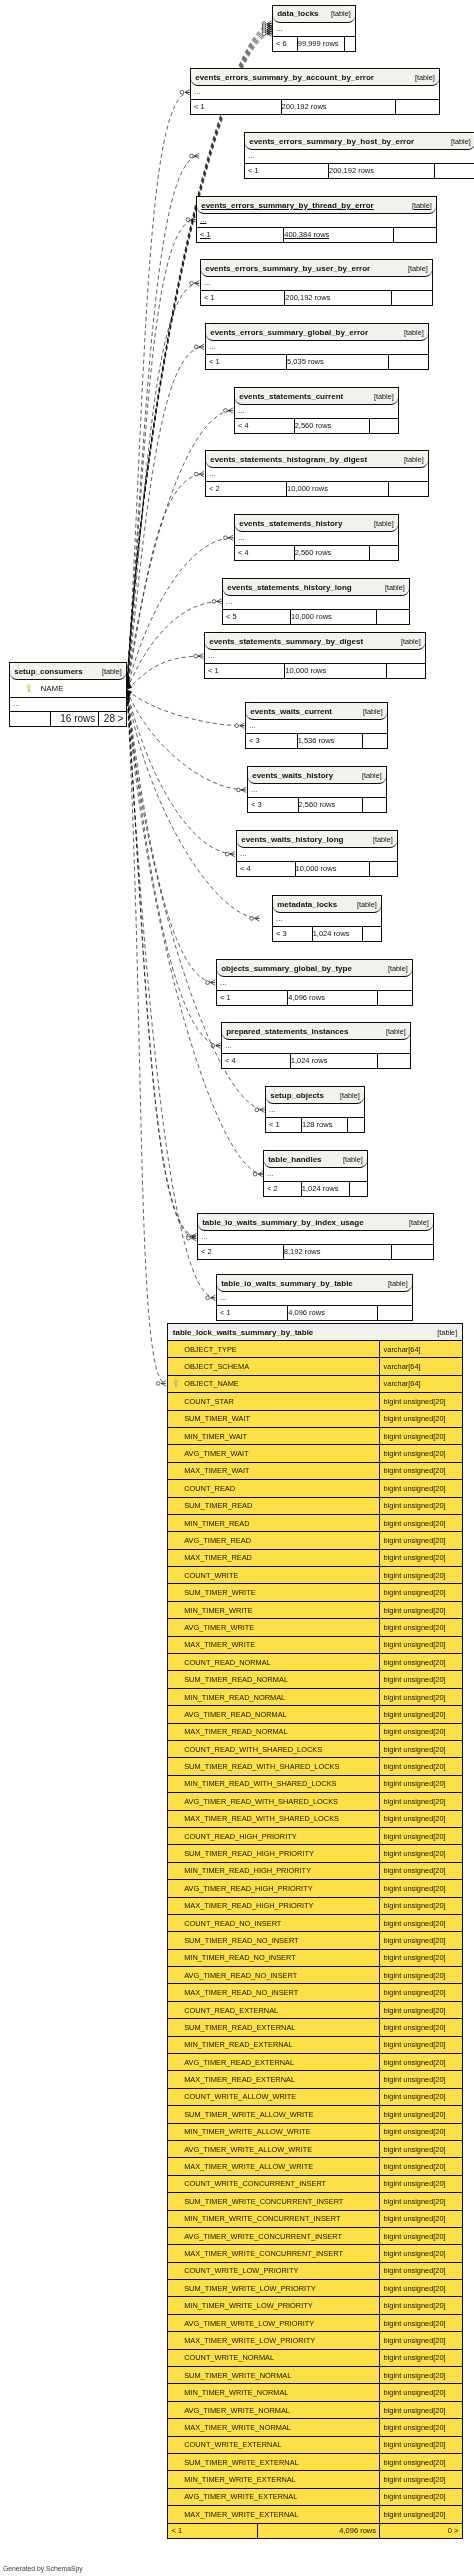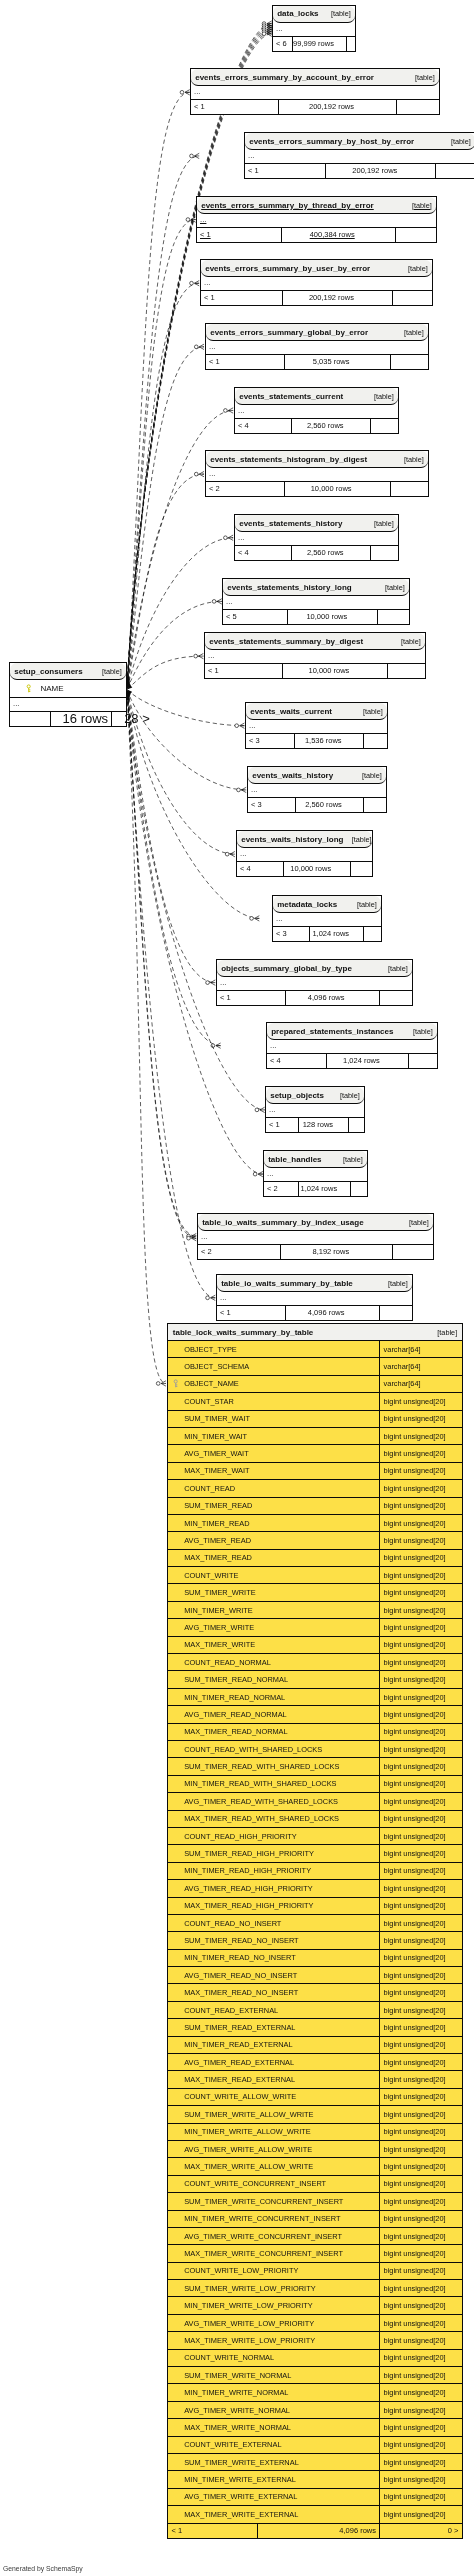--- a/index.html
+++ b/index.html
@@ -17,30 +17,30 @@
   }
   .tb-head{
     display:flex;justify-content:space-between;align-items:center;gap:8.3px;
     background:#f1f1ee;border-bottom:1px solid #0b0b0b;height:16px;padding:0 4.2px;border-radius:7px;
   }
   .tb-name{font-weight:bold;font-size:8px;}
   .tb-tag{font-size:7.3px;}
   .tb-dots{height:13px;line-height:11.3px;padding-left:3px;font-size:7.7px;border-bottom:0.9px solid #0b0b0b;}
   .tb-foot{display:flex;height:14.3px;line-height:13px;font-size:7.5px;}
   .tb-fk{flex:1.2;padding-left:3px;border-right:0.8px solid #0b0b0b;box-sizing:border-box;}
-  .tb-rows{flex:1.5;text-align:center;padding-right:12px;border-right:0.8px solid #0b0b0b;box-sizing:border-box;}
+  .tb-rows{flex:1.5;text-align:left;padding-right:5px;border-right:0.8px solid #0b0b0b;box-sizing:border-box;}
   .tb-pad{flex:.6;}
 
   
   .mainbox{border-width:1.5px;}
   .m-row{
     display:flex;align-items:center;height:17px;padding-left:15.5px;gap:9.5px;
     border-bottom:0.9px solid #0b0b0b;font-size:8px;
   }
-  .m-foot{display:flex;height:14.3px;line-height:13px;font-size:13px;gap:12px;}
+  .m-foot{display:flex;height:14.3px;line-height:13px;font-size:10px;}
   .m-c1{flex:0 0 35%;border-right:0.8px solid #0b0b0b;box-sizing:border-box;}
   .m-c2{flex:0 0 42%;text-align:right;padding-right:3px;border-right:0.8px solid #0b0b0b;box-sizing:border-box;}
   .m-c3{flex:1;text-align:right;padding-right:2.4px;}
 
   
   .keyicon{width:5.4px;height:9px;flex:0 0 5.4px;}
   .key-yellow{color:#c9c400;}
   .key-gray{color:#9b9b9b;visibility:hidden;}
   .bt-row.graykey .key-gray{visibility:visible;}
 
@@ -298,21 +298,21 @@
         <span class="tb-tag">[table]</span>
       </div>
       <div class="tb-dots">...</div>
       <div class="tb-foot">
         <span class="tb-fk">&lt; 3</span>
         <span class="tb-rows">2,560 rows</span>
         <span class="tb-pad"></span>
       </div>
     </div>
 
-    <div class="tbox" style="left: 236px; top: 830px; width: 137px;">
+    <div class="tbox" style="left: 236px; top: 830px; width: 162px;">
       <div class="tb-head">
         <span class="tb-name">events_waits_history_long</span>
         <span class="tb-tag">[table]</span>
       </div>
       <div class="tb-dots">...</div>
       <div class="tb-foot">
         <span class="tb-fk">&lt; 4</span>
         <span class="tb-rows">10,000 rows</span>
         <span class="tb-pad"></span>
       </div>
@@ -337,21 +337,21 @@
         <span class="tb-tag">[table]</span>
       </div>
       <div class="tb-dots">...</div>
       <div class="tb-foot">
         <span class="tb-fk">&lt; 1</span>
         <span class="tb-rows">4,096 rows</span>
         <span class="tb-pad"></span>
       </div>
     </div>
 
-    <div class="tbox" style="left: 221px; top: 1022px; width: 172px; margin-left: 45px;">
+    <div class="tbox" style="left: 221px; top: 1022px; width: 190px;">
       <div class="tb-head">
         <span class="tb-name">prepared_statements_instances</span>
         <span class="tb-tag">[table]</span>
       </div>
       <div class="tb-dots">...</div>
       <div class="tb-foot">
         <span class="tb-fk">&lt; 4</span>
         <span class="tb-rows">1,024 rows</span>
         <span class="tb-pad"></span>
       </div>

